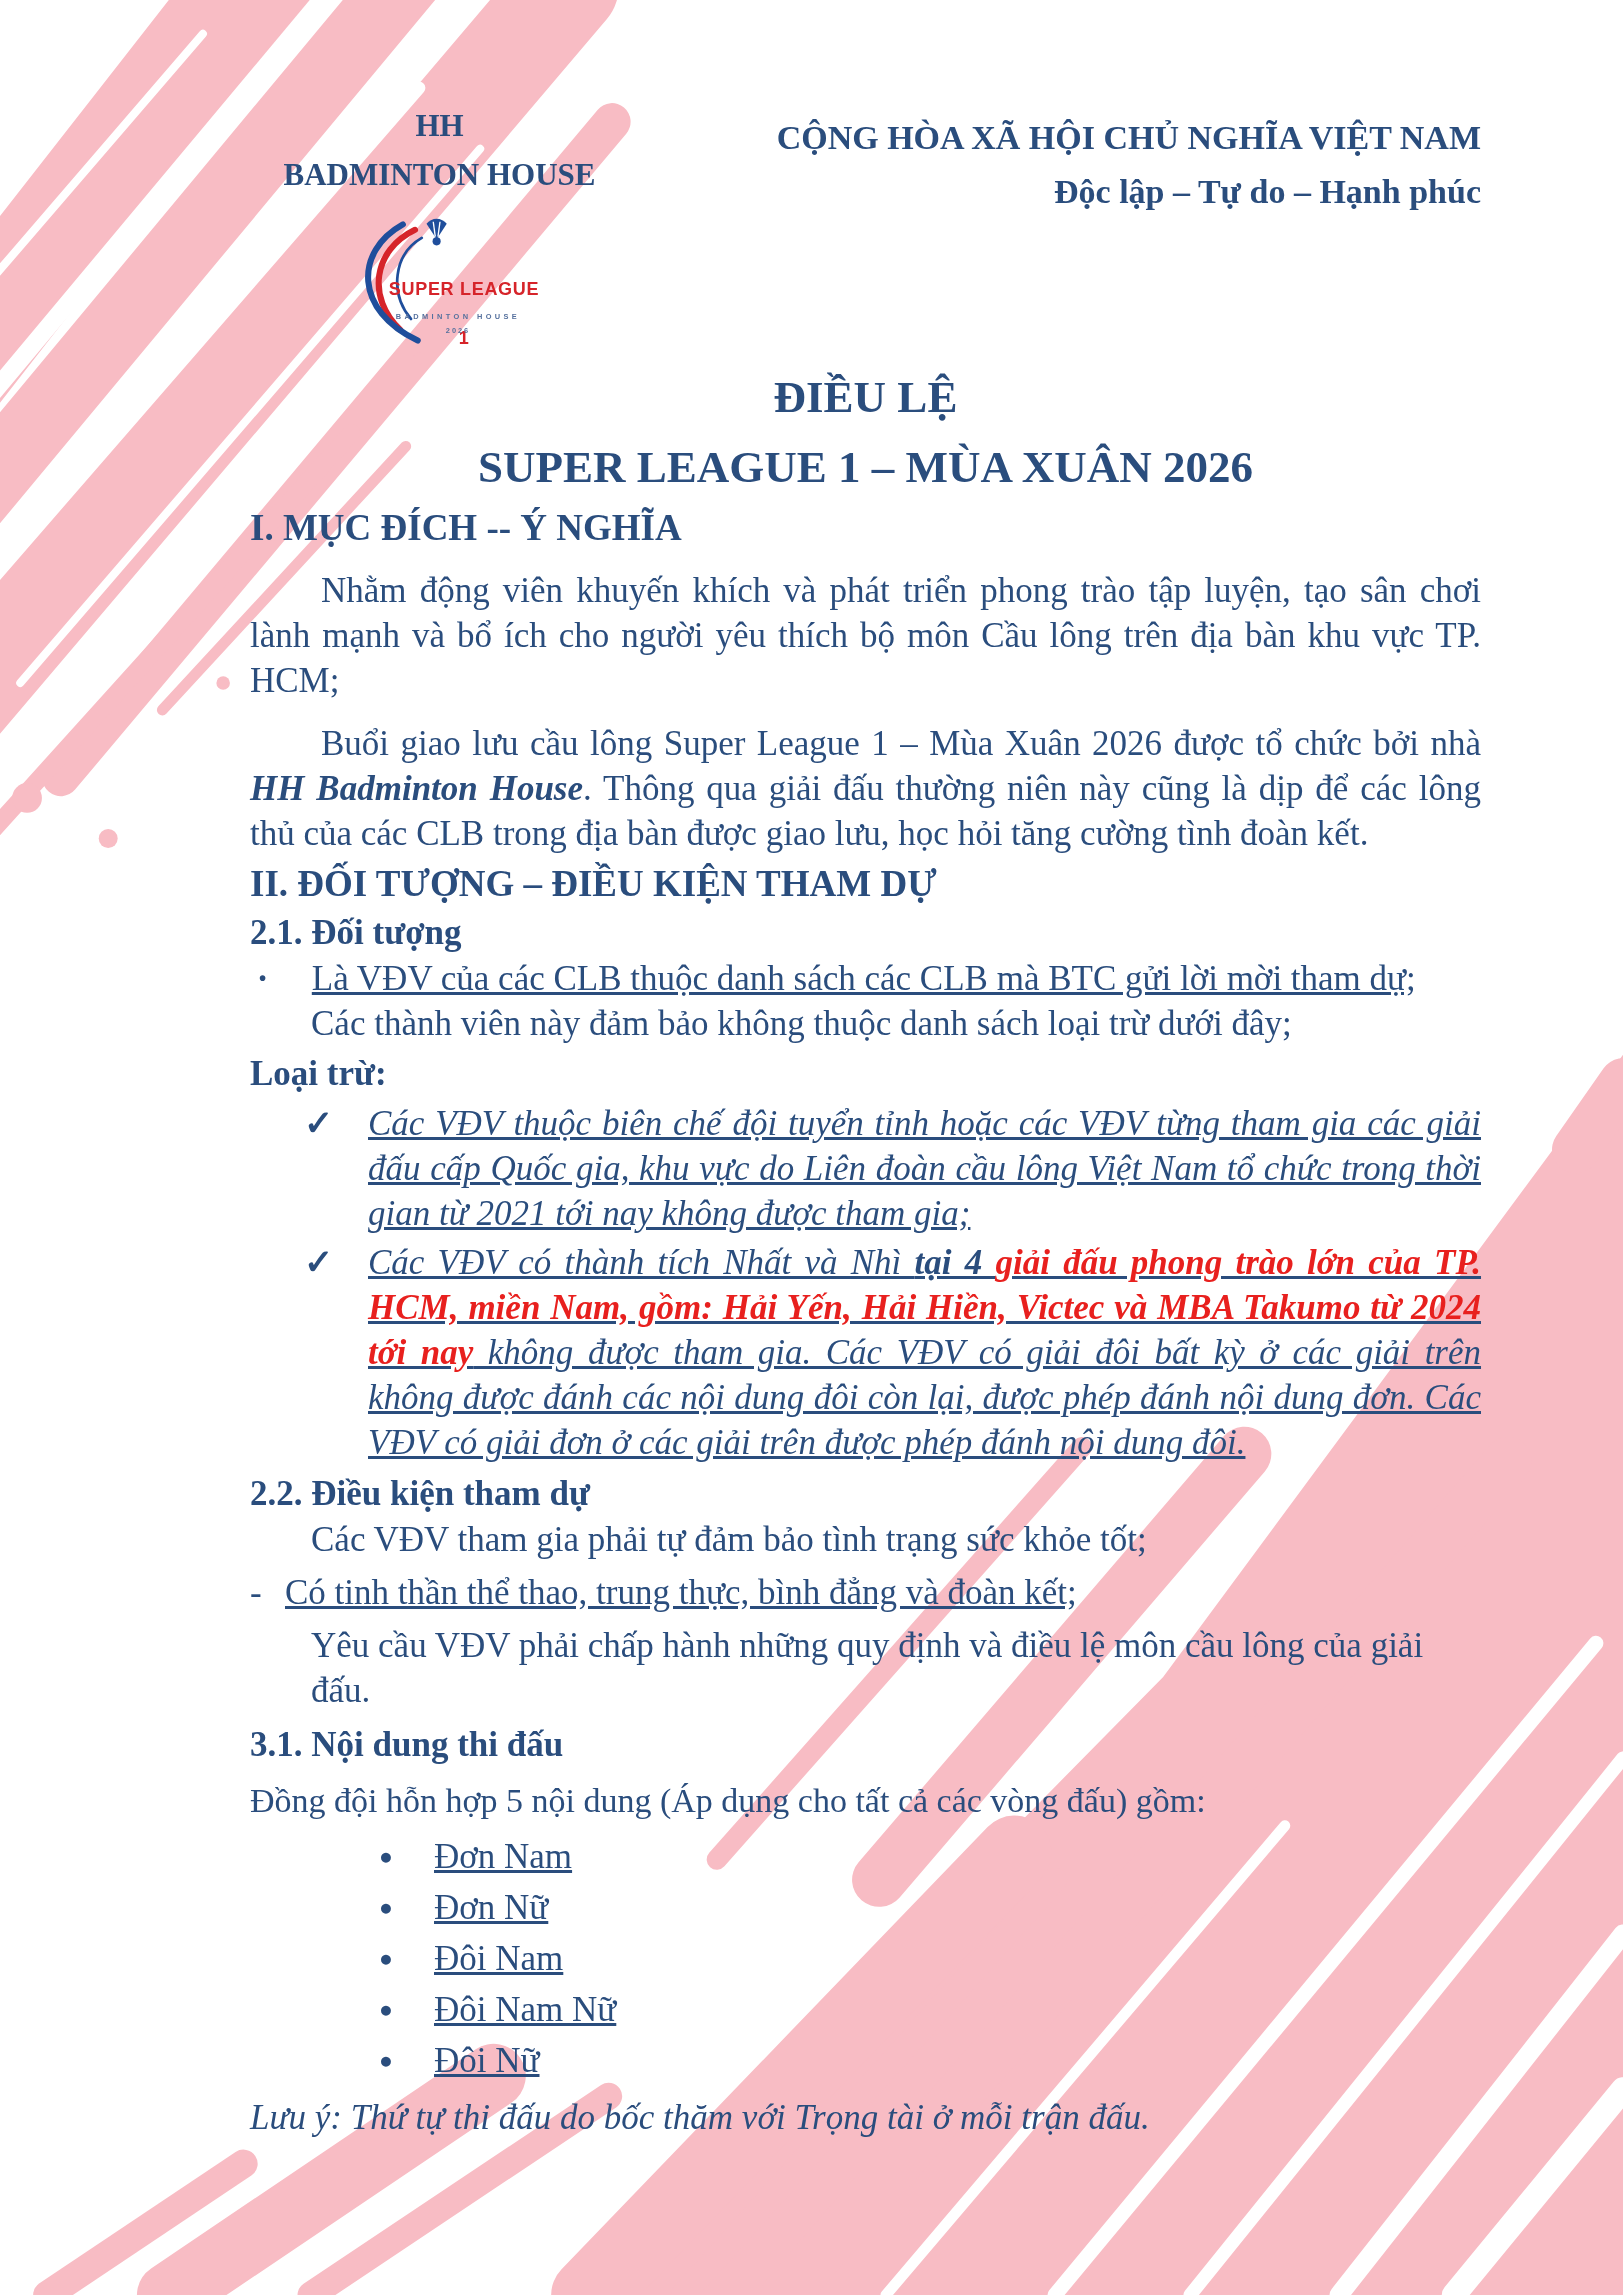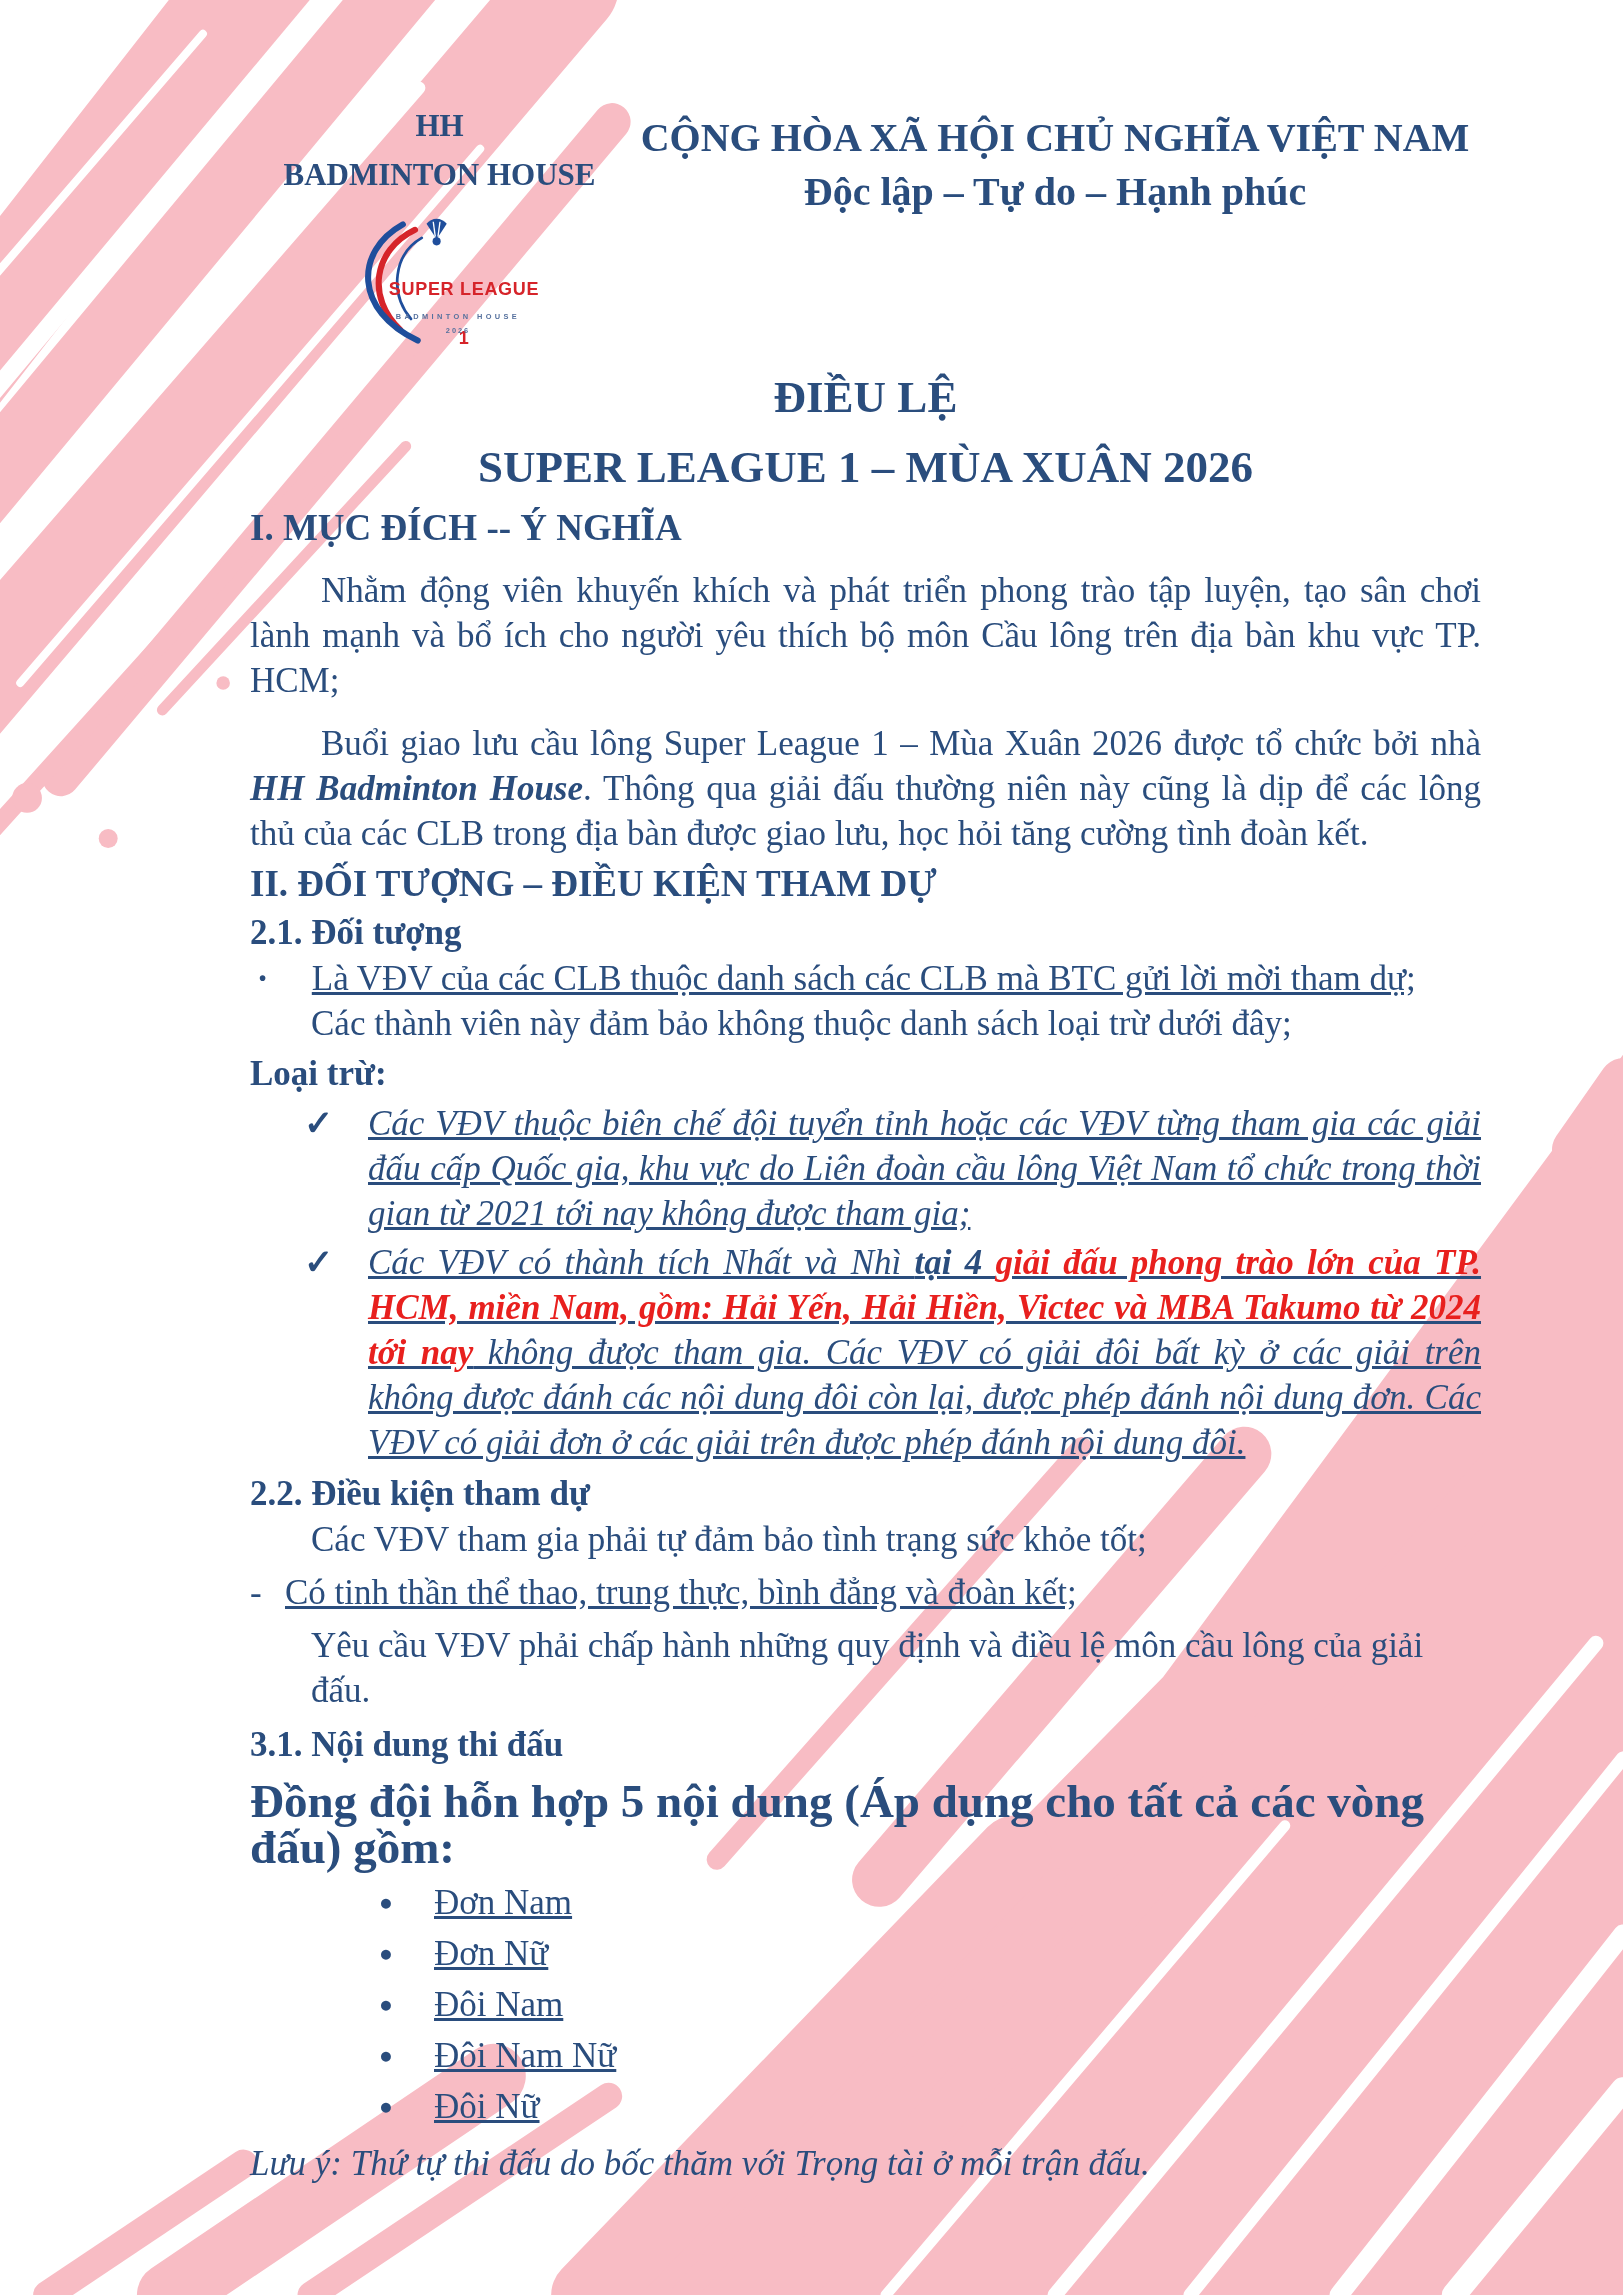--- a/index.html
+++ b/index.html
@@ -6,21 +6,21 @@
   .page{
     position:relative;width:1623px;height:2295px;background:#ffffff;overflow:hidden;
     font-family:"Liberation Serif","DejaVu Serif",serif;color:#2A4D7D;
   }
   .deco{position:absolute;left:0;top:0;width:1623px;height:2295px;z-index:0;}
   .content{position:relative;z-index:1;padding:101px 142px 0 250px;}
 
   
   .hdr{display:flex;}
   .hdr-left{width:379px;text-align:center;font-weight:bold;font-size:31px;line-height:49px;}
-  .hdr-right{flex:1;text-align:center;font-weight:bold;font-size:40px;line-height:54px;padding-top:9.5px;}
+  .hdr-right{flex:1;text-align:right;font-weight:bold;font-size:34px;line-height:54px;padding-top:9.5px;}
 
   
   .logo{position:relative;width:210px;height:135px;margin:16px auto 0;}
   .logo svg{position:absolute;left:0;top:0;}
   .logo-title{position:absolute;left:37px;right:0;top:50px;text-align:center;
     font-family:"Liberation Sans",sans-serif;font-weight:bold;color:#D6242A;
     font-size:18px;letter-spacing:0.7px;margin-left:12px;}
   .logo-sub{position:absolute;left:37px;right:0;top:77px;text-align:center;
     font-family:"Liberation Sans",sans-serif;color:#56719E;font-size:7.4px;letter-spacing:3.4px;}
   .logo-year{position:absolute;left:37px;right:0;top:91px;text-align:center;
@@ -44,21 +44,21 @@
   .check-row{padding-left:54px;margin-top:4px;}
   .check-row .marker{width:64px;font-weight:bold;}
   .check-row .txt{text-align:justify;font-style:italic;}
   .dash-row{margin-top:8px;}
   .dash-row .marker{width:35px;}
   .ev-row{padding-left:129px;line-height:51px;}
   .ev-row .marker{width:55px;font-size:23px;}
   .note{font-size:35px;line-height:45px;font-style:italic;margin-top:9.5px;}
   .bi{font-weight:bold;font-style:italic;}
   .red{color:#E8201E;}
-  .lead{font-weight:bold;font-size:47px;line-height:46px;margin-top:9.5px;}
+  .lead{font-weight:normal;font-size:34px;line-height:46px;margin-top:9.5px;}
   .mt10{margin-top:6.8px;}
   .mt14{margin-top:9.5px;}
 </style>
 </head>
 <body>
 
 <div class="page">
 
   <svg class="deco" viewBox="0 0 2400 3394" preserveAspectRatio="none" aria-hidden="true">
 

